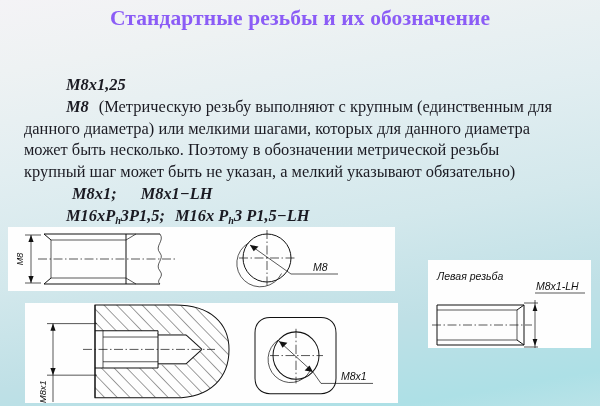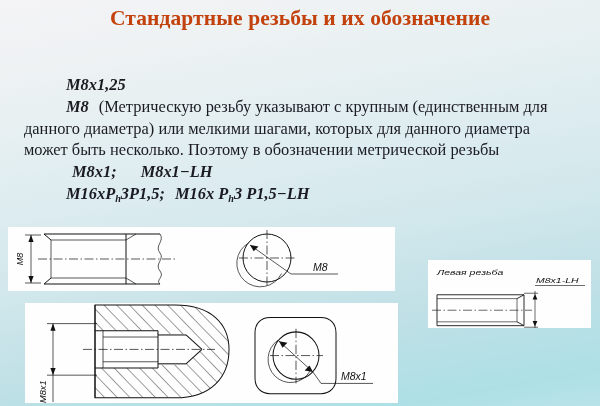--- a/index.html
+++ b/index.html
@@ -8,21 +8,21 @@
     font-family:"Liberation Serif", serif;
     background:linear-gradient(170deg,#f4f3f6 0%,#eef2f3 14%,#e2eef1 34%,#d3e8ec 56%,#bfe0e6 76%,#ade0e6 93%,#b9e3e8 100%);
     position:relative;
   }
   .slide{position:absolute;inset:0;}
 
   
   .title-main{
     position:absolute;left:0;right:0;top:6px;
     text-align:center;
-    font-size:21.5px;font-weight:bold;color:#c2410c;
+    font-size:21.5px;font-weight:bold;color:#8b5cf6;
     letter-spacing:.1px;
   }
   .title-sub{
     position:absolute;left:0;right:0;top:42px;
     text-align:center;
     font-size:20px;font-weight:bold;color:#9c1a17;
   }
 
   
   .body-text{
@@ -34,21 +34,21 @@
   .ind2{padding-left:48px;}
   .bi{font-weight:bold;font-style:italic;}
   sub.hsub{font-size:.62em;vertical-align:-0.28em;font-style:italic;font-weight:bold;}
   .gap{display:inline-block;width:24px;}
   .gap-s{display:inline-block;width:10px;}
 
   
   .panel{position:absolute;background:#fefefe;}
   #panel-top   {left:8px;  top:227px; width:387px; height:64px;}
   #panel-bottom{left:25px; top:303px; width:373px; height:100px;}
-  #panel-right {left:428px;top:260px; width:163px; height:68px;}
+  #panel-right {left:428px;top:260px; width:163px; height:88px;}
 
   .panel svg{display:block;width:100%;height:100%;}
 
   .dlabel{font-family:"Liberation Sans", sans-serif;font-style:italic;font-size:9px;fill:#111;}
   .dlabel-b{font-family:"Liberation Sans", sans-serif;font-style:italic;font-size:10.5px;fill:#111;}
   .ln-s{stroke:#111;stroke-width:1;fill:none;}
   .ln-t{stroke:#111;stroke-width:.7;fill:none;}
   .ln-c{stroke:#111;stroke-width:.7;fill:none;stroke-dasharray:9 2.5 1.5 2.5;}
 </style>
 </head>
@@ -58,24 +58,25 @@
 
   <div class="title-main">Стандартные резьбы и их обозначение</div>
 
   <div class="body-text">
     <div class="ln ind1">
       <span class="bi">M8x1,25</span>
     </div>
 
     <div>
       <div class="ln ind1">
-        <span class="bi">M8</span><span class="gap-s"></span><span>(Метрическую резьбу указывают с крупным (единственным для</span>
+        <span class="bi">M8</span><span class="gap-s"></span><span>(Метрическую резьбу выполняют с крупным (единственным для</span>
       </div>
       <div class="ln">данного диаметра) или мелкими шагами, которых для данного диаметра</div>
       <div class="ln">может быть несколько. Поэтому в обозначении метрической резьбы</div>
+      <div class="ln">крупный шаг может быть не указан, а мелкий указывают обязательно)</div>
     </div>
 
     <div class="ln ind2">
       <span class="bi">M8x1;</span><span class="gap"></span><span class="bi">M8x1−LH</span>
     </div>
 
     <div class="ln ind1">
       <span class="bi"><span>M16x</span><span>P</span><sub class="hsub">h</sub><span>3P1,5;</span></span><span class="gap-s"></span><span class="bi"><span>M16x</span>&nbsp;<span>P</span><sub class="hsub">h</sub><span>3 P1,5−LH</span></span>
     </div>
   </div>

